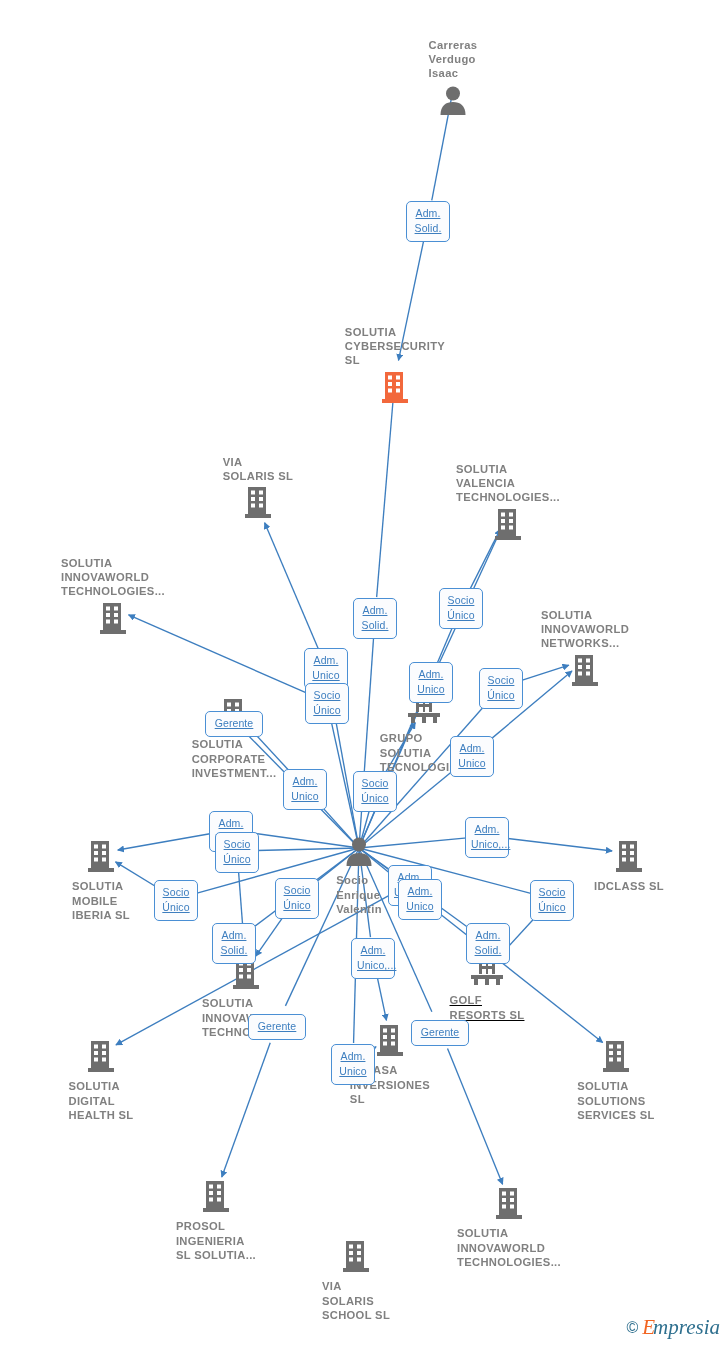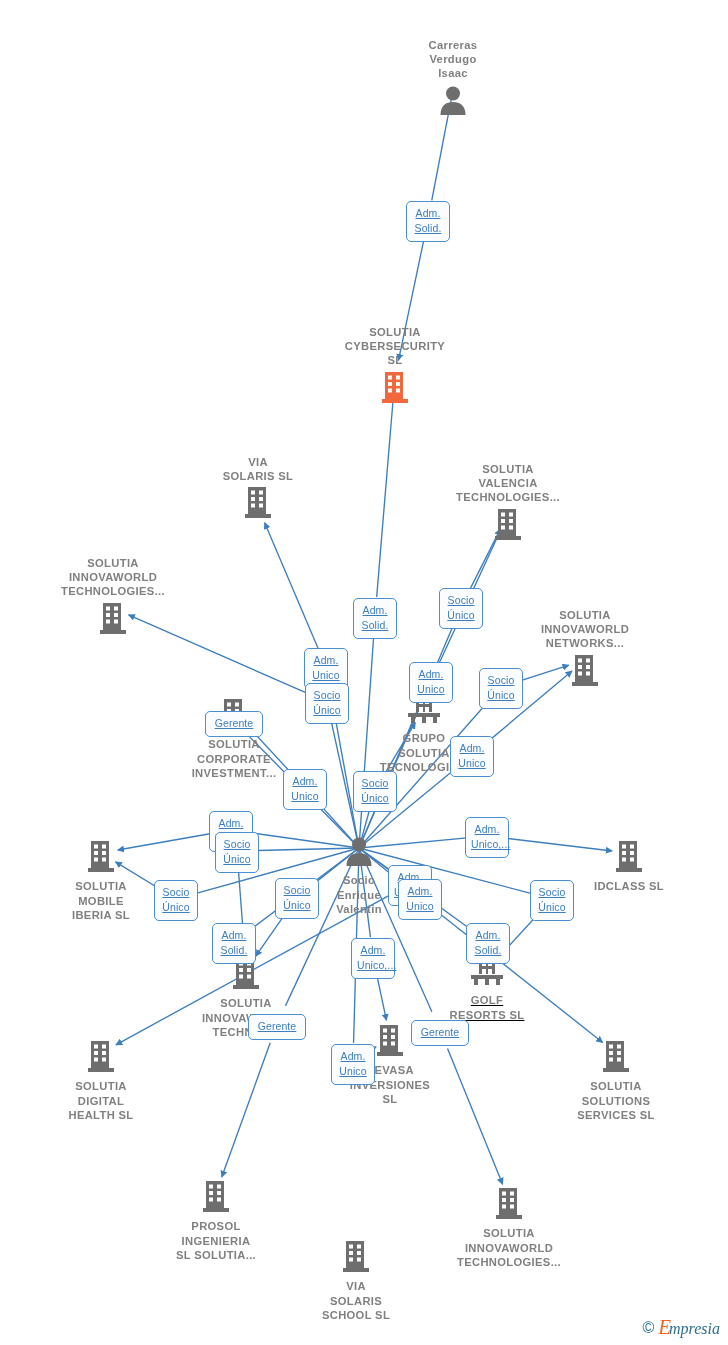--- a/index.html
+++ b/index.html
@@ -34,21 +34,21 @@
     flex-direction: column;
     align-items: center;
     line-height: 1.27;
   }
   .node-label {
     font-size: 11.2px;
     font-weight: bold;
     color: #808080;
     letter-spacing: 0.35px;
     white-space: pre-line;
-    text-align: center;
+    text-align: left;
   }
   .node.focus .node-label {
     color: #7f7f7f;
   }
   .node-icon {
     display: block;
     margin-top: 3px;
   }
   .node.label-below {
     flex-direction: column;
@@ -90,21 +90,21 @@
     color: #f26522;
     font-family: "Liberation Serif", serif;
     font-style: italic;
     font-size: 21px;
     line-height: 1;
   }
   .wm-rest {
     color: #2e6f8e;
     font-family: "Liberation Serif", serif;
     font-style: italic;
-    font-size: 16px;
+    font-size: 21px;
     line-height: 1;
     margin-left: -2px;
   }
 </style>
 </head>
 <body>
 
 <div id="graph-canvas">
 
   <svg id="edge-layer" viewBox="0 0 728 1345" width="728" height="1345">

